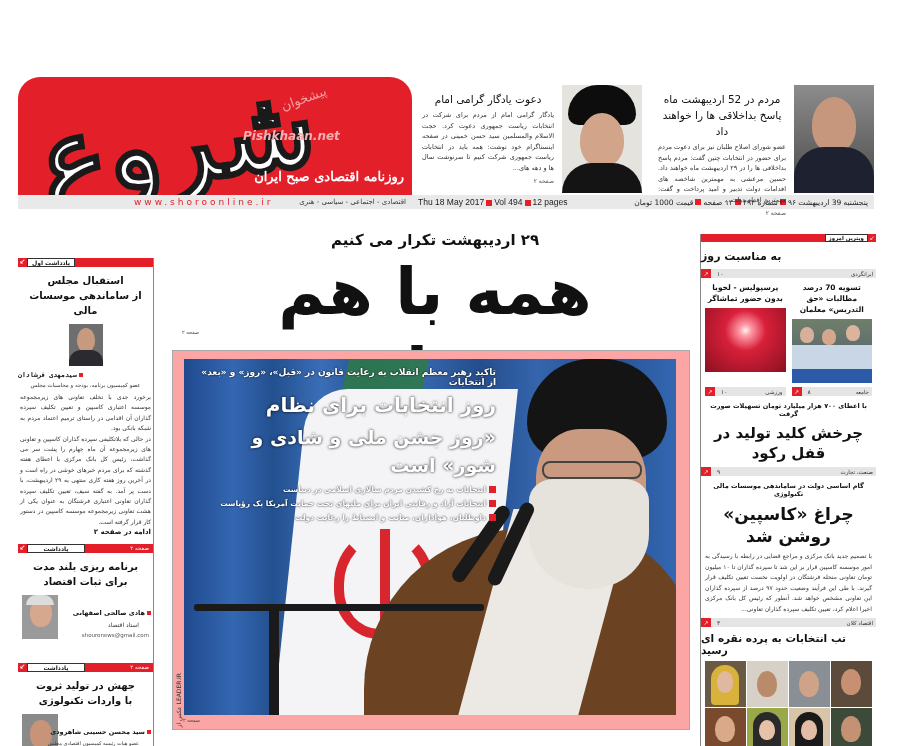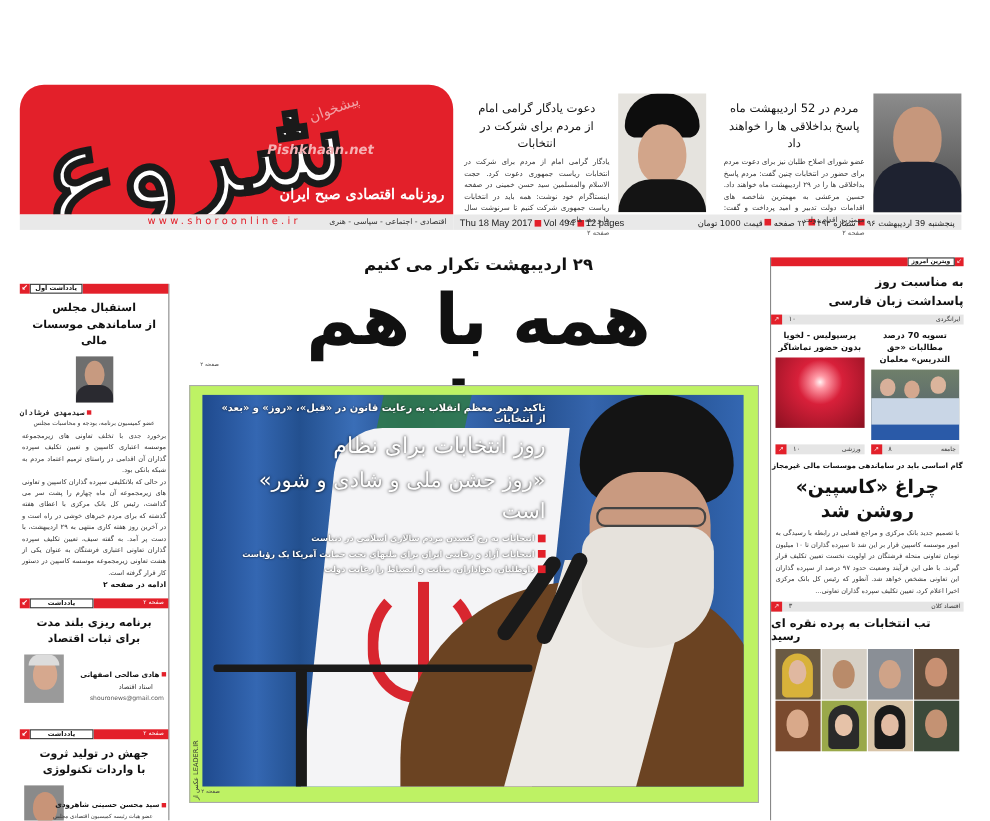--- a/index.html
+++ b/index.html
@@ -63,21 +63,21 @@
   .kicker { left: 190px; top: 231px; width: 490px; text-align: center; font-size: 15px; font-weight: bold; }
   .headline {
     left: 190px; top: 252px; width: 490px; text-align: center;
     font-size: 64px; line-height: 80px; font-weight: bold; letter-spacing: -2px;
     font-family: "DejaVu Sans", sans-serif;
   }
   .hl-pageref { left: 182px; top: 329px; font-size: 5px; color: #444; }
 
   
   .main-frame {
-    left: 172px; top: 350px; width: 518px; height: 380px; border: 1.5px solid #aaa; background: #bef264;
+    left: 172px; top: 350px; width: 518px; height: 380px; border: 1.5px solid #aaa; background: #fca5a5;
   }
   .main-photo {
     position: absolute; left: 11px; top: 8px; width: 492px; height: 356px; overflow: hidden;
     background: linear-gradient(90deg, #1f4a8e 0%, #3467b2 10%, #23508f 18%, #3a6eb7 28%, #244f8e 38%, #3768b0 48%, #244e8c 60%, #3565ad 72%, #23508f 85%, #3467b2 100%);
   }
   .flag-white {
     position: absolute; left: 105px; top: 30px; width: 210px; height: 360px; background: #f4f4f6;
     border-radius: 40px 0 0 0; transform: skewX(-6deg);
   }
   .flag-green {
@@ -109,21 +109,21 @@
   }
   .glasses {
     position: absolute; left: 358px; top: 102px; width: 100px; height: 18px; border: 2px solid #444; border-radius: 8px;
   }
   .mic { position: absolute; width: 14px; height: 90px; background: #1a1a1a; border-radius: 8px; }
   .mic-stand { position: absolute; left: 10px; top: 245px; width: 290px; height: 7px; background: #1a1a1a; border-radius: 3px; }
   .mic-pole { position: absolute; left: 85px; top: 250px; width: 10px; height: 110px; background: #1a1a1a; }
 
   .photo-overlay { position: absolute; right: 180px; left: 8px; top: 8px; color: #fff; text-align: right; }
   .photo-overlay .ov-kicker { font-size: 9px; font-weight: bold; text-shadow: 0 0 2px #000; }
-  .photo-overlay .ov-title { font-size: 19px; font-weight: normal; line-height: 28px; margin-top: 4px; text-shadow: 0 0 3px #000; }
+  .photo-overlay .ov-title { font-size: 19px; font-weight: bold; line-height: 28px; margin-top: 4px; text-shadow: 0 0 3px #000; }
   .photo-overlay .ov-title.l1 { font-size: 20px; }
   .photo-overlay .bullets { margin-top: 4px; }
   .photo-overlay .bullet { font-size: 7.5px; line-height: 14px; text-shadow: 0 0 2px #000; font-weight: bold; }
   .photo-overlay .bullet .mk { display: inline-block; width: 7px; height: 7px; background: #e3202a; margin-left: 3px; vertical-align: middle; }
 
   .photo-credit {
     position: absolute; left: 2px; top: 322px; font-size: 6px; color: #333;
     writing-mode: vertical-rl; transform: rotate(180deg); direction: ltr;
   }
   .main-pageref { position: absolute; left: 10px; top: 366px; font-size: 5px; color: #444; }
@@ -150,21 +150,21 @@
   .op2 .op-author2 { position: absolute; right: 2px; top: 50px; font-size: 6.5px; font-weight: bold; }
   .op2 .op-role2 { position: absolute; right: 14px; top: 62px; font-size: 6px; color: #333; }
   .op2 .op-mail { position: absolute; right: 4px; top: 73px; font-size: 5.5px; color: #555; direction: ltr; }
 
   
   .right-col { left: 700px; top: 234px; width: 176px; height: 512px; border-left: 1.5px solid #888; }
   .right-col .top-bar { height: 8px; display: flex; align-items: center; }
   .right-col .top-bar .red-fill { flex: 1; height: 8px; background: #e3202a; }
   .right-col .top-bar .label-box { border: 1px solid #333; height: 8px; font-size: 5.5px; line-height: 6px; padding: 0 3px; font-weight: bold; background: #fff; }
   .right-col .top-bar .arrow-box { width: 8px; height: 8px; background: #e3202a; color: #fff; font-size: 6px; line-height: 8px; text-align: center; }
-  .r-title { font-size: 11px; font-weight: bold; text-align: right; line-height: 17px; margin-top: 6px; }
+  .r-title { font-size: 11px; font-weight: bold; text-align: left; line-height: 17px; margin-top: 6px; }
   .grey-bar {
     height: 9px; background: #e5e5e5; display: flex; align-items: center; justify-content: space-between;
     font-size: 5.5px; color: #333; padding-right: 3px; margin-top: 4px;
   }
   .grey-bar .pg { display: flex; align-items: center; gap: 4px; }
   .grey-bar .pg .arrow-box { width: 10px; height: 9px; background: #e3202a; color: #fff; font-size: 6px; line-height: 9px; text-align: center; }
   .grey-bar .pg .num { font-size: 6px; padding-left: 2px; }
   .twin { display: flex; gap: 6px; margin-top: 4px; padding: 0 4px; }
   .twin .cell { flex: 1; }
   .twin .cell .ct { font-size: 7.5px; font-weight: bold; line-height: 11px; text-align: center; }
@@ -220,21 +220,20 @@
 
 <div class="abs teaser" style="left:422px; width:220px;">
   <div class="photo" style="background:#e5e3de;">
     <div style="position:absolute; left:6px; top:0; width:68px; height:40px; background:#0d0d0d; border-radius:34px 34px 12px 12px;"></div>
     <div class="face" style="left:18px; top:28px; width:44px; height:54px; background:#d2a58a;"></div>
     <div style="position:absolute; left:0; top:78px; width:80px; height:30px; background:#141414; border-radius:30px 30px 0 0;"></div>
   </div>
   <div class="text">
     <div class="title">
       <div>دعوت یادگار گرامی امام</div>
-      <div>از مردم برای شرکت در انتخابات</div>
     </div>
     <div class="body">یادگار گرامی امام از مردم برای شرکت در انتخابات ریاست جمهوری دعوت کرد. حجت الاسلام والمسلمین سید حسن خمینی در صفحه اینستاگرام خود نوشت: همه باید در انتخابات ریاست جمهوری شرکت کنیم تا سرنوشت سال ها و دهه های...</div>
     <div class="page-ref">صفحه ۲</div>
   </div>
 </div>
 
 <div class="abs kicker">۲۹ اردیبهشت تکرار می کنیم</div>
 <div class="abs headline">همه با هم روحانی</div>
 <div class="abs hl-pageref">صفحه ۲</div>
 
@@ -339,21 +338,20 @@
 
 <div class="abs right-col">
   <div class="top-bar">
     <div class="arrow-box">↙</div>
     <div class="label-box">ویترین امروز</div>
     <div class="red-fill"></div>
   </div>
 
   <div class="r-title">
     <div>به مناسبت روز</div>
-    <div>پاسداشت زبان فارسی</div>
   </div>
   <div class="grey-bar">
     <span>ایرانگردی</span>
     <span class="pg">
         <span class="num">۱۰</span>
         <span class="arrow-box">↗</span>
       </span>
   </div>
 
   <div class="twin">
@@ -382,23 +380,34 @@
     </div>
     <div class="grey-bar">
       <span>ورزشی</span>
       <span class="pg">
           <span class="num">۱۰</span>
           <span class="arrow-box">↗</span>
         </span>
     </div>
   </div>
 
-
   <div>
-    <div class="r-kicker">گام اساسی باید در ساماندهی موسسات مالی غیرمجاز</div>
+    <div class="r-kicker">با اعطای ۷۰۰ هزار میلیارد تومان تسهیلات صورت گرفت</div>
+    <div class="r-big">چرخش کلید تولید در قفل رکود</div>
+    <div class="grey-bar">
+      <span>صنعت، تجارت</span>
+      <span class="pg">
+          <span class="num">۹</span>
+          <span class="arrow-box">↗</span>
+        </span>
+    </div>
+  </div>
+
+  <div>
+    <div class="r-kicker">گام اساسی دولت در ساماندهی موسسات مالی تکنولوژی</div>
     <div class="r-big2">چراغ «کاسپین» روشن شد</div>
     <div class="r-body">با تصمیم جدید بانک مرکزی و مراجع قضایی در رابطه با رسیدگی به امور موسسه کاسپین قرار بر این شد تا سپرده گذاران تا ۱۰ میلیون تومان تعاونی منحله فرشتگان در اولویت نخست تعیین تکلیف قرار گیرند. با طی این فرآیند وضعیت حدود ۹۷ درصد از سپرده گذاران این تعاونی مشخص خواهد شد. آنطور که رئیس کل بانک مرکزی اخیرا اعلام کرد، تعیین تکلیف سپرده گذاران تعاونی...</div>
     <div class="grey-bar">
       <span>اقتصاد کلان</span>
       <span class="pg">
           <span class="num">۳</span>
           <span class="arrow-box">↗</span>
         </span>
     </div>
   </div>

